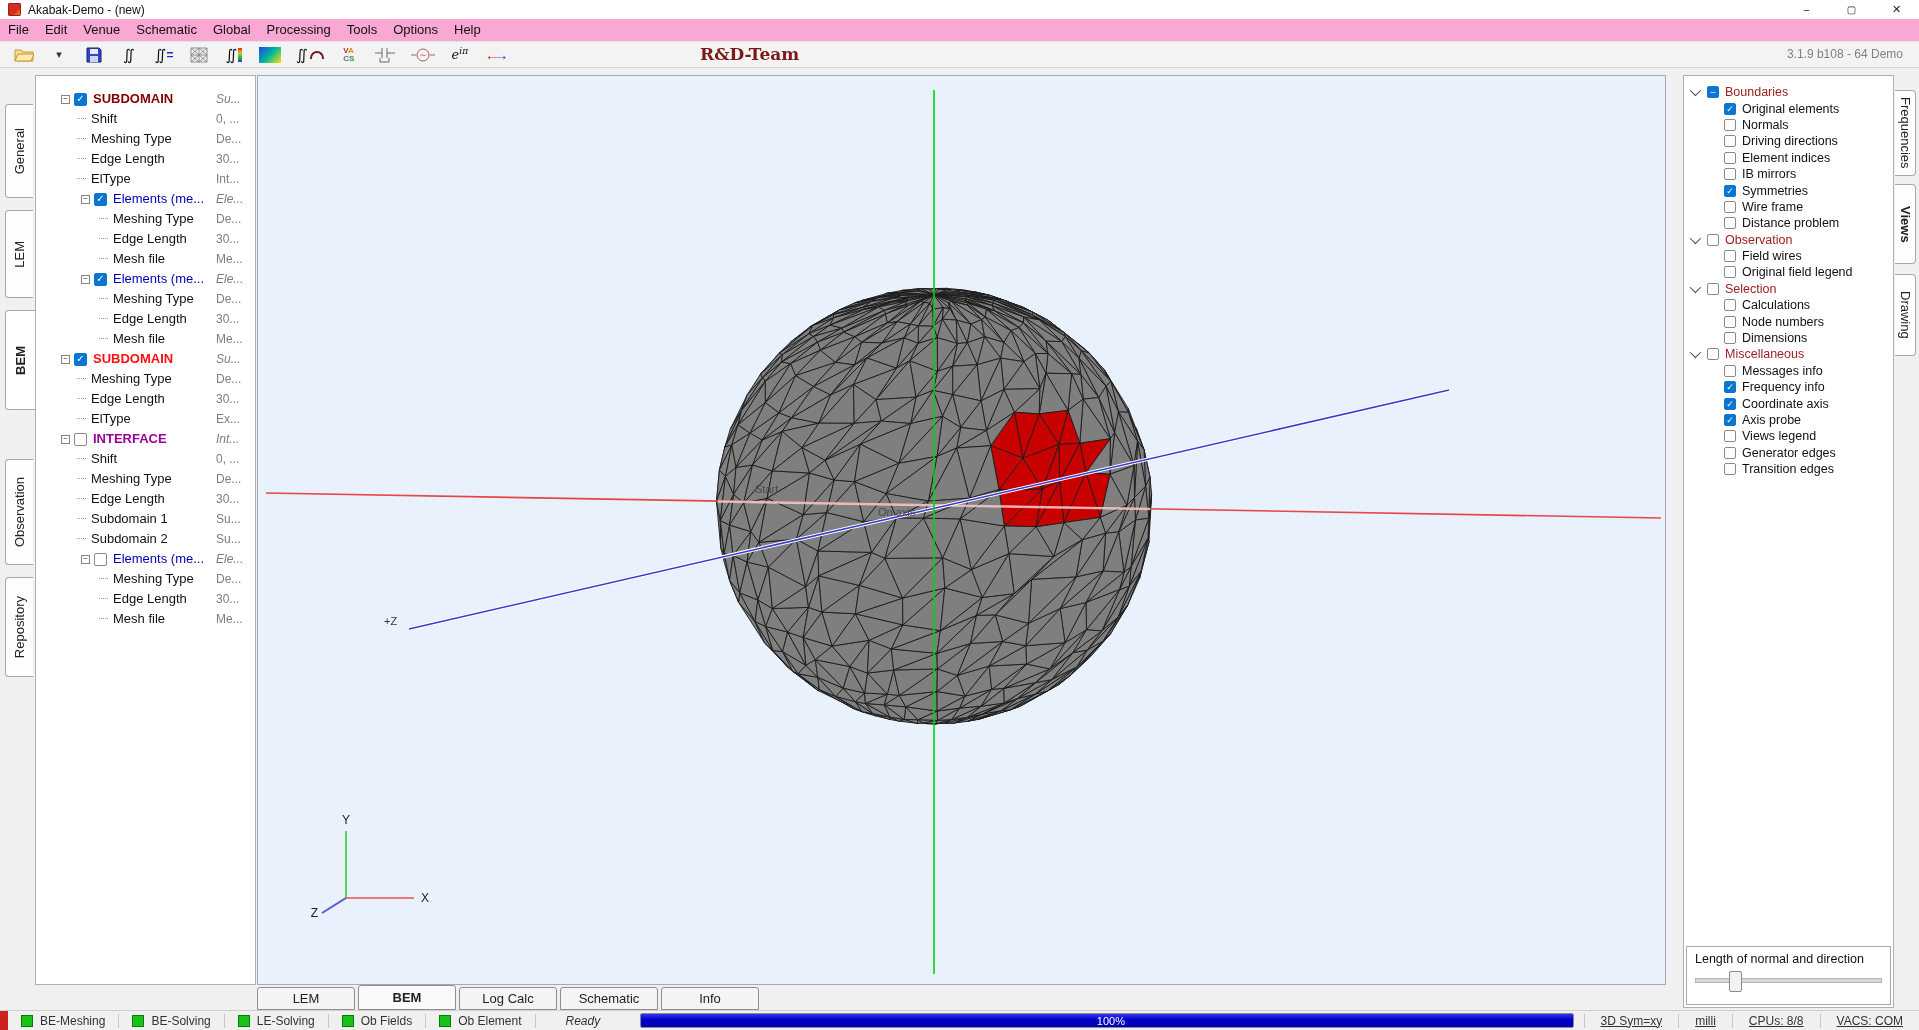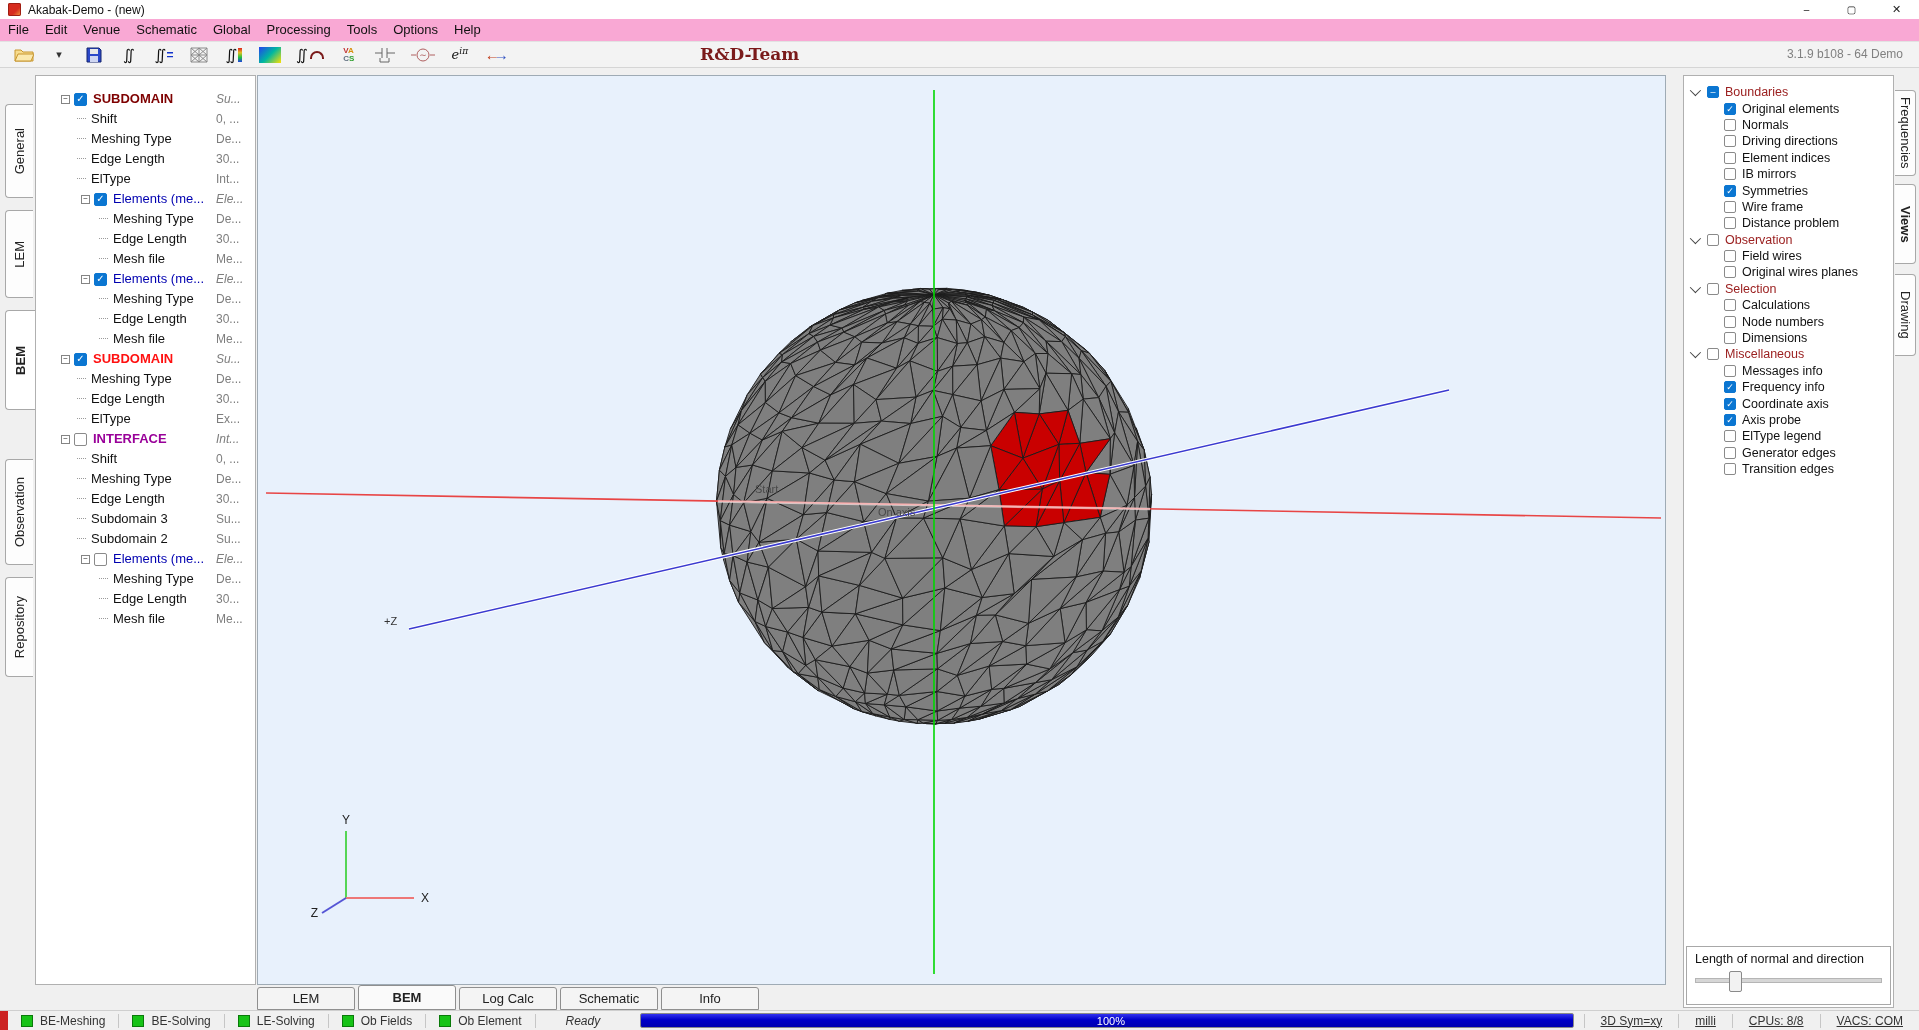--- a/index.html
+++ b/index.html
@@ -301,21 +301,21 @@
       <span>Meshing Type</span>
       <span class="tval">De...</span>
     </div>
     <div class="trow" style="padding-left: 41px;">
       <span class="stub"></span>
       <span>Edge Length</span>
       <span class="tval">30...</span>
     </div>
     <div class="trow" style="padding-left: 41px;">
       <span class="stub"></span>
-      <span>Subdomain 3</span>
+      <span>Subdomain 1</span>
       <span class="tval">Su...</span>
     </div>
     <div class="trow" style="padding-left: 41px;">
       <span class="stub"></span>
       <span>Subdomain 2</span>
       <span class="tval">Su...</span>
     </div>
     <div class="trow" style="padding-left: 45px;">
       <span class="exp">−</span>
       <span class="cb"></span>
@@ -1105,21 +1105,21 @@
         <span class="chev"></span>
         <span class="cb"></span>
         <span class="rlabel hdr">Observation</span>
       </div>
       <div class="rrow item">
         <span class="cb"></span>
         <span class="rlabel">Field wires</span>
       </div>
       <div class="rrow item">
         <span class="cb"></span>
-        <span class="rlabel">Original wires planes</span>
+        <span class="rlabel">Original field legend</span>
       </div>
       <div class="rrow">
         <span class="chev"></span>
         <span class="cb"></span>
         <span class="rlabel hdr">Selection</span>
       </div>
       <div class="rrow item">
         <span class="cb"></span>
         <span class="rlabel">Calculations</span>
       </div>
@@ -1147,21 +1147,21 @@
       <div class="rrow item">
         <span class="cb on">✓</span>
         <span class="rlabel">Coordinate axis</span>
       </div>
       <div class="rrow item">
         <span class="cb on">✓</span>
         <span class="rlabel">Axis probe</span>
       </div>
       <div class="rrow item">
         <span class="cb"></span>
-        <span class="rlabel">ElType legend</span>
+        <span class="rlabel">Views legend</span>
       </div>
       <div class="rrow item">
         <span class="cb"></span>
         <span class="rlabel">Generator edges</span>
       </div>
       <div class="rrow item">
         <span class="cb"></span>
         <span class="rlabel">Transition edges</span>
       </div>
     </div>

